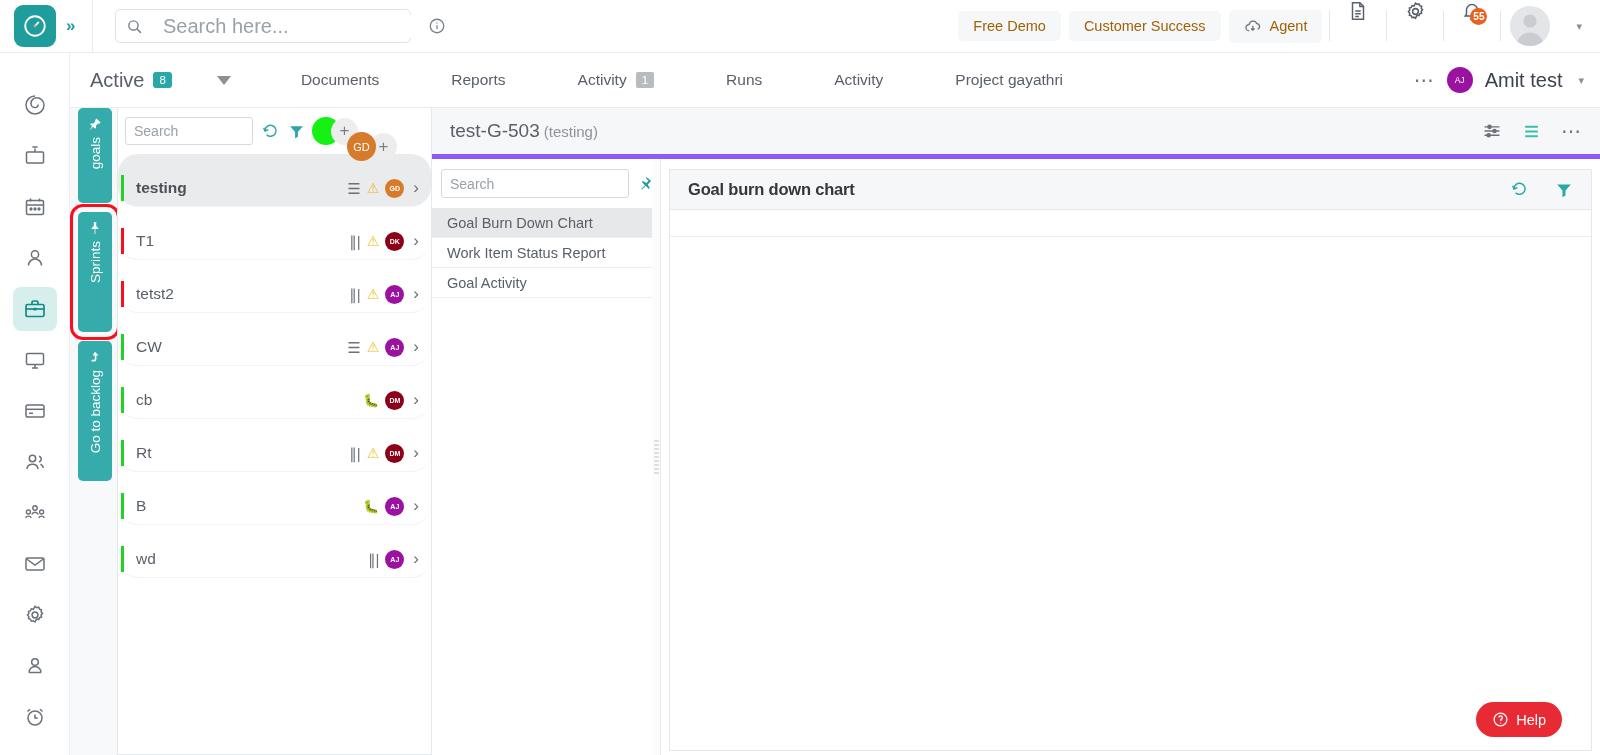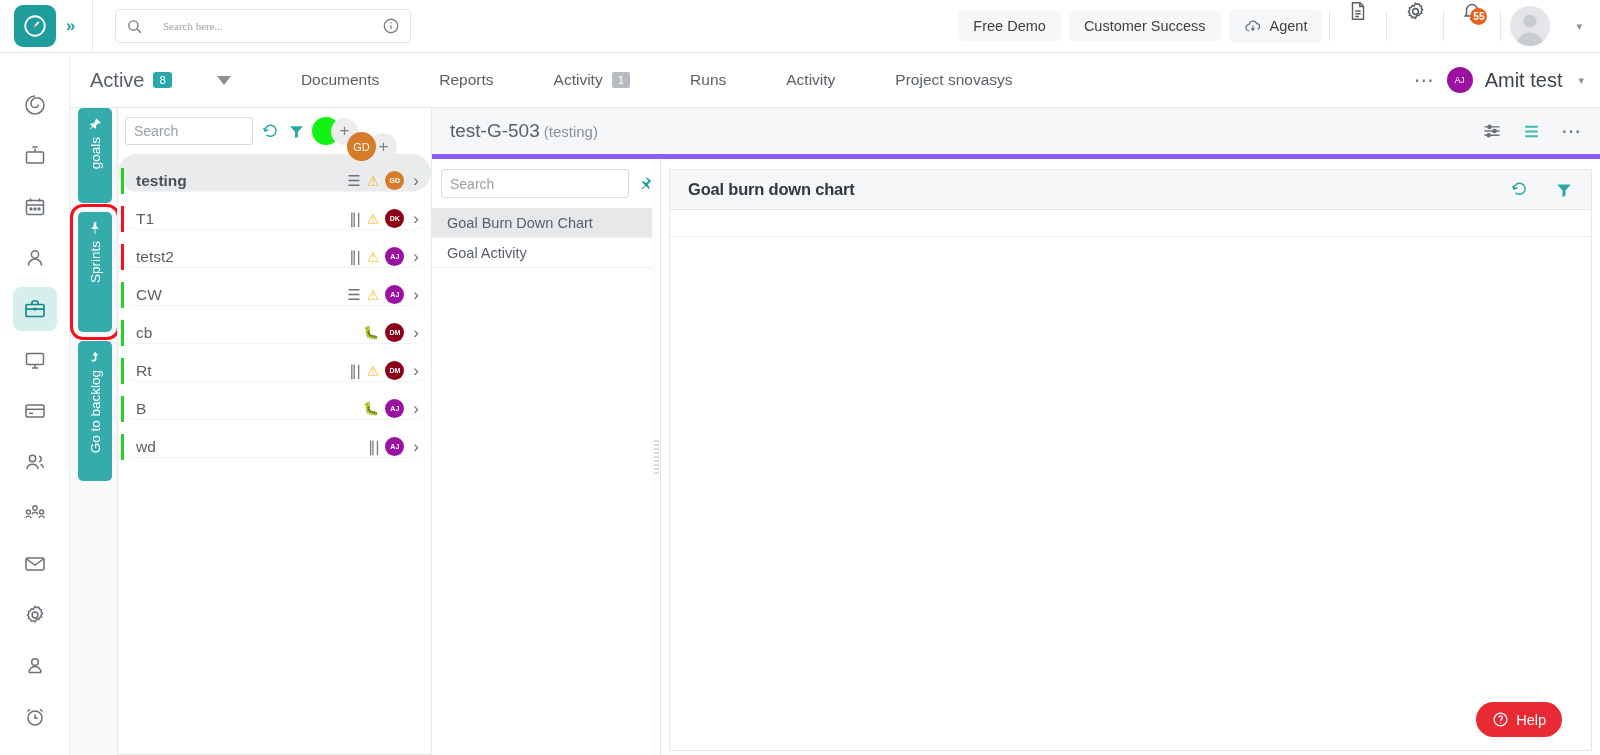--- a/index.html
+++ b/index.html
@@ -25,28 +25,28 @@
     margin-left: 10px; color: #1f9c9c; font-size: 17px; letter-spacing: -2px;
     font-weight: bold; width: 26px;
   }
   .hdr-divider { width: 1px; height: 53px; background: #e9ecef; }
   .search-wrap {
     margin-left: 22px; width: 296px; height: 34px;
     border: 1px solid #dfe3e8; border-radius: 5px; background: #fff;
     display: flex; align-items: center; padding: 0 10px;
   }
   .search-wrap input {
-    flex: 1; border: none; outline: none; font-size: 11px;
-    color: #ef4444; font-family: Liberation Serif, serif; padding-left: 20px;
+    flex: 1; border: none; outline: none; font-size: 20px;
+    color: #ef4444; font-family: Liberation Sans, sans-serif; padding-left: 20px;
   }
   .search-wrap input::placeholder { color: #9aa1a9; }
   .hdr-right { margin-left: auto; display: flex; align-items: center; height: 53px; }
   .pill-btn {
     padding: 7px 15px; margin: 0 4px; border-radius: 5px; background: #f6f7f8;
-    color: #404040; font-size: 14.5px; cursor: pointer; white-space: nowrap;
+    color: #a16207; font-size: 14.5px; cursor: pointer; white-space: nowrap;
     display: flex; align-items: center; gap: 7px;
   }
   .icon-btn {
     width: 50px; height: 53px; display: flex; align-items: flex-start;
     justify-content: center; cursor: pointer; position: relative;
   }
   .vline { width: 1px; height: 30px; background: #e4e7ea; margin: 0 3px; }
   .badge-notif {
     position: absolute; top: 8px; right: 10px; min-width: 17px; height: 17px;
     background: #e8621f; color: #fff; border-radius: 9px; font-size: 10px;
@@ -90,21 +90,21 @@
   }
   .cnt-badge-grey {
     background: #b8bcc0; color: #fff; font-size: 11.5px; border-radius: 2px;
     padding: 2px 6px; margin-left: 9px;
   }
   .tri-dn {
     width: 0; height: 0; border-left: 7px solid transparent; border-right: 7px solid transparent;
     border-top: 9px solid #8a9097; margin-left: 45px; cursor: pointer;
   }
   .tab { font-size: 15.5px; color: #5a6069; cursor: pointer; display: flex; align-items: center; }
-  .tabs-list { display: flex; align-items: flex-start; gap: 0; margin-left: 40px; }
+  .tabs-list { display: flex; align-items: flex-start; gap: 12px; margin-left: 40px; }
   .tabs-list .tab { padding: 0 30px; }
   .tabbar-right { margin-left: auto; display: flex; align-items: center; padding-right: 16px; gap: 12px; }
   .dots-h { color: #6b7178; font-size: 20px; letter-spacing: 1px; cursor: pointer; line-height: 10px; }
   .avatar-sm-purple {
     width: 26px; height: 26px; border-radius: 50%; background: #9c12a0; color: #fff;
     font-size: 8.5px; display: flex; align-items: center; justify-content: center;
   }
   .proj-name { font-size: 20px; color: #3c434b; }
 
   
@@ -148,21 +148,21 @@
     width: 29px; height: 29px; border-radius: 50%; background: #d77a29; color: #fff;
     display: flex; align-items: center; justify-content: center; font-size: 11px;
     position: absolute; left: 229px; top: 24px; cursor: pointer; z-index: 3;
   }
   .circ-plus2 {
     width: 27px; height: 27px; border-radius: 50%; background: #ededed; color: #7a8087;
     display: flex; align-items: center; justify-content: center; font-size: 17px;
     position: absolute; left: 252px; top: 25px; cursor: pointer; z-index: 2;
   }
   .goal-row {
-    height: 38px; display: flex; align-items: center; padding: 16px 12px 0 0;
+    height: 53px; display: flex; align-items: center; padding: 16px 12px 0 0;
     border-bottom: 1px solid #f1f3f4; cursor: pointer; position: relative; border-radius: 20px;
   }
   .goal-row.selected { background: #e9ebec; }
   .goal-bar { width: 3px; height: 26px; margin-right: 12px; margin-left: 3px; }
   .goal-name { font-size: 15.5px; color: #5a6069; }
   .goal-row.selected .goal-name { font-weight: bold; color: #4b5157; }
   .goal-icons { margin-left: auto; display: flex; align-items: center; gap: 6px; }
   .ico-lines { color: #6b7178; font-size: 15px; line-height: 1; }
   .ico-warn { color: #f4b721; font-size: 14px; }
   .ico-bug { color: #6b7178; font-size: 13px; }
@@ -455,21 +455,21 @@
       <span>Activity</span>
       <span class="cnt-badge-grey">1</span>
     </div>
     <div class="tab">
       <span>Runs</span>
     </div>
     <div class="tab">
       <span>Activity</span>
     </div>
     <div class="tab">
-      <span>Project snovasys</span>
+      <span>Project gayathri</span>
     </div>
   </div>
   <div class="tabbar-right">
     <div class="dots-h">⋯</div>
     <div class="avatar-sm-purple">AJ</div>
     <div class="proj-name">Amit test</div>
     <div class="caret-dn" style="margin:0 0 0 4px;">▾</div>
   </div>
 </div>
 
@@ -639,20 +639,21 @@
   <div class="reports-search-row">
     <input class="reports-search" type="text" placeholder="Search" style="">
     <span class="pin-ico">
       <svg width="18" height="18" viewBox="0 0 24 24" fill="#1f9c9c">
         <path d="M9.7 2.3l1.2 1.2-.5.6 3.4 3.4 2.5-.9 1.3 1.3-4.6 4.6 2.6 4.9-1.2 1.2-4.2-4.2-4.8 4.8-.9-.9 4.8-4.8-4.2-4.2 1.2-1.2 4.9 2.6 4.6-4.6"></path>
       </svg>
     </span>
   </div>
   <div>
     <div class="report-item active">Goal Burn Down Chart</div>
+    <div class="report-item">Work Item Status Report</div>
     <div class="report-item">Goal Activity</div>
   </div>
 </div>
 
 <div class="splitter">
   <div class="grip"></div>
 </div>
 
 <div class="chart-panel">
   <div class="chart-card">

